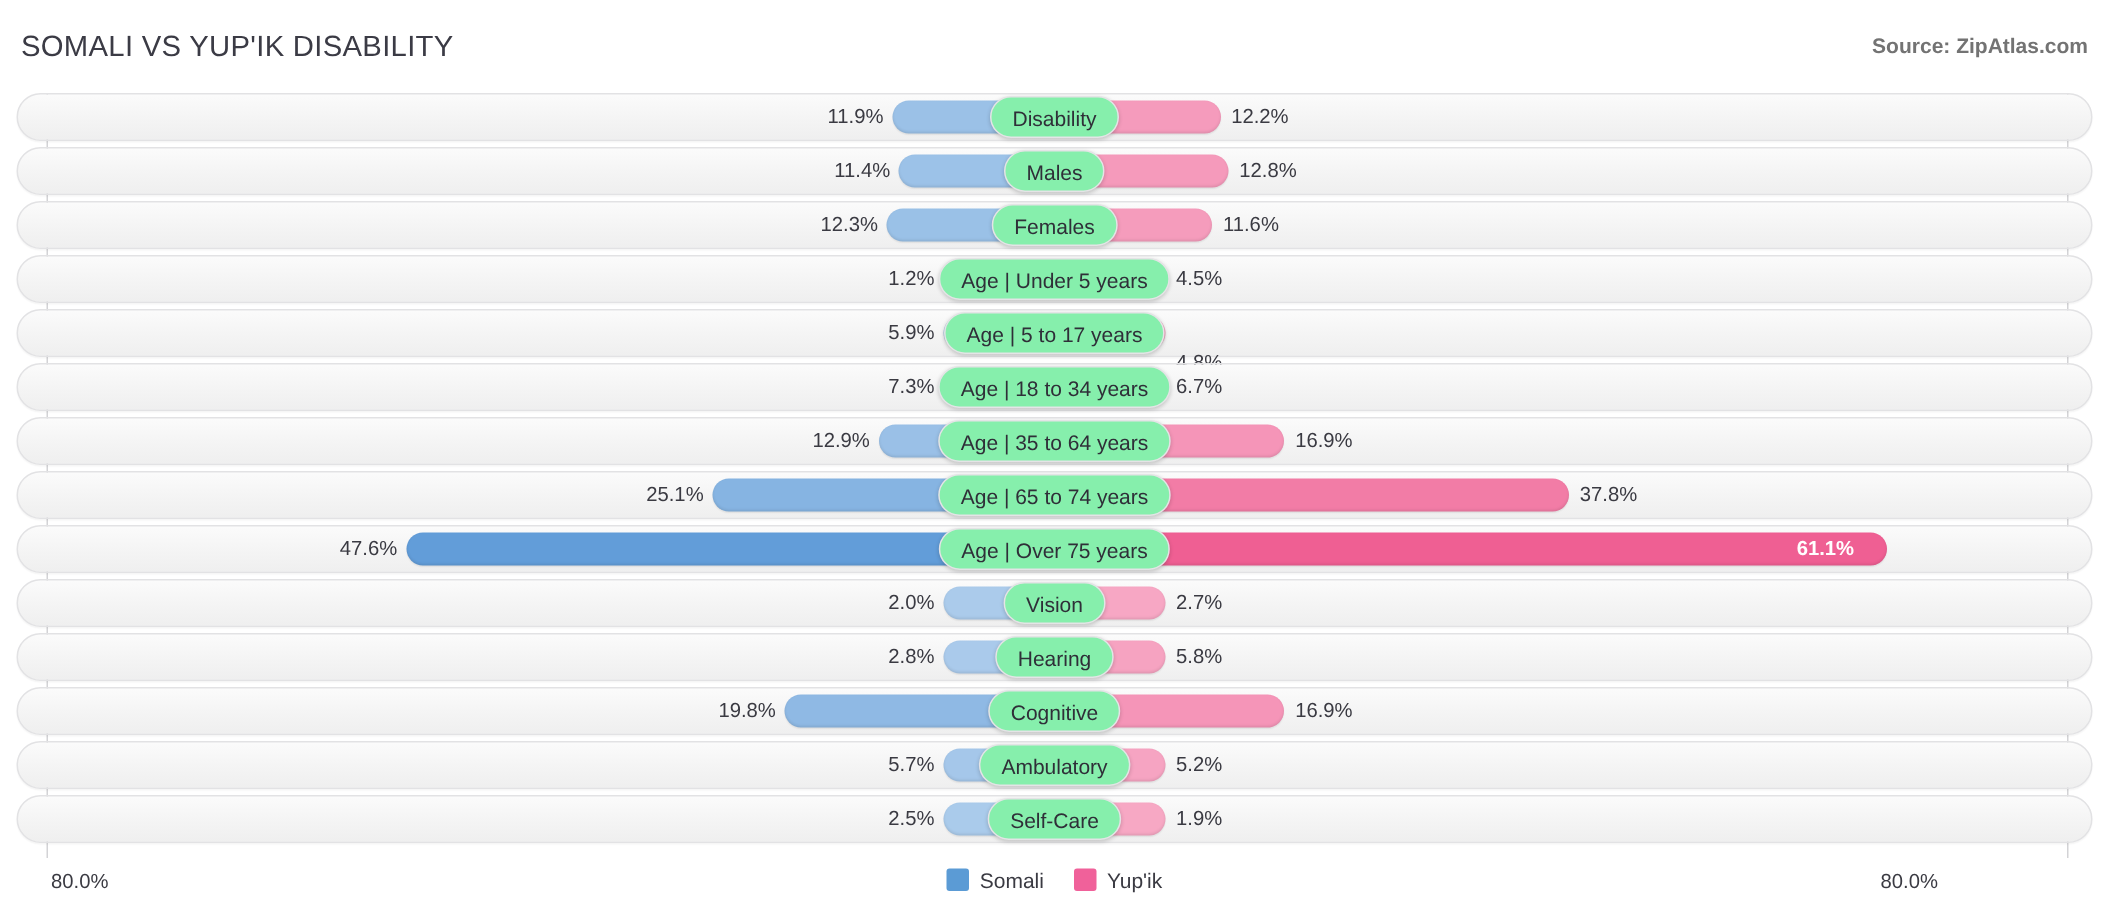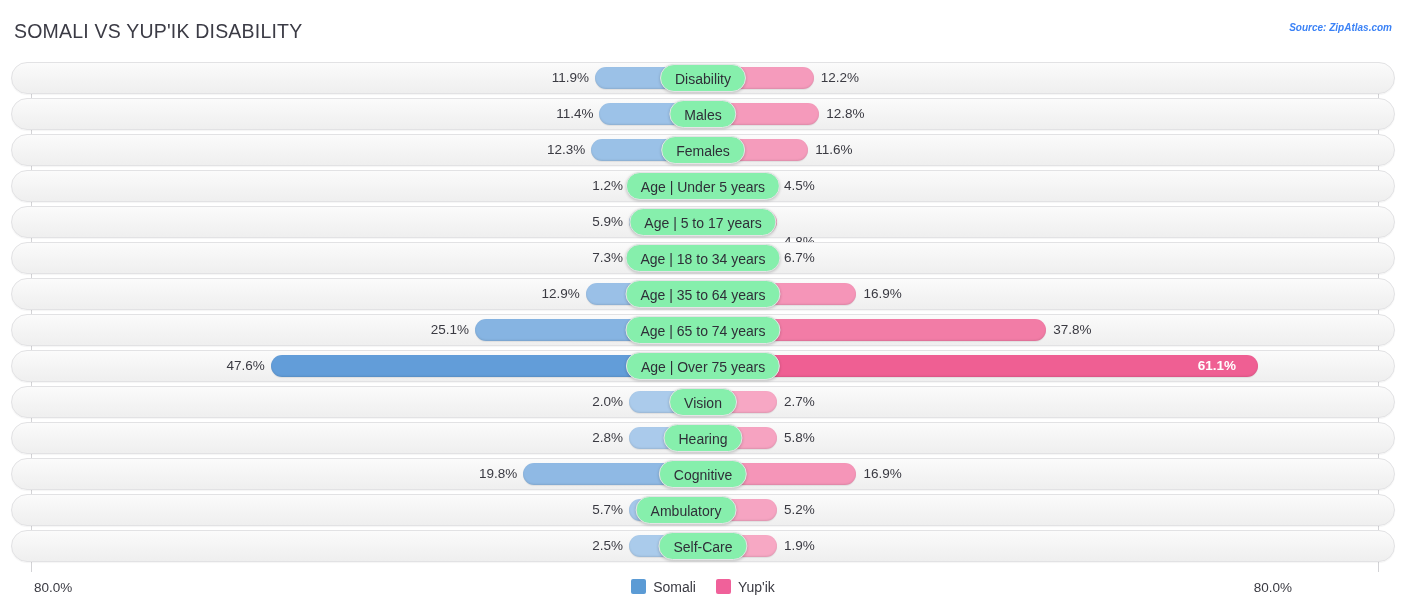--- a/index.html
+++ b/index.html
@@ -29,24 +29,23 @@
     top: 20px;
     font-size: 19.5px;
     letter-spacing: .2px;
     color: #3b3b45;
     white-space: nowrap;
   }
   .source {
     position: absolute;
     right: 14px;
     top: 22px;
-    font-size: 10px;
-    font-style: italic;
+    font-size: 14px;
     font-weight: bold;
-    color: #3b82f6;
+    color: #737373;
     white-space: nowrap;
   }
 
   
   .plot {
     position: absolute;
     left: 0;
     top: 62px;
     width: 1406px;
     height: 512px;
@@ -284,21 +283,21 @@
         <div class="val left" style="right: 888.784px;">19.8%</div>
         <div class="val right" style="left: 863.452px;">16.9%</div>
         <div class="cat-pill" style="left: 703px;">Cognitive</div>
       </div>
       <div class="row">
         <div class="track"></div>
         <div class="bar left" style="left: 629px; width: 74px; background: rgb(165, 199, 234);"></div>
         <div class="bar right" style="left: 703px; width: 74px; background: rgb(246, 164, 194);"></div>
         <div class="val left" style="right: 783px;">5.7%</div>
         <div class="val right" style="left: 784px;">5.2%</div>
-        <div class="cat-pill" style="left: 686px;">Ambulatory</div>
+        <div class="cat-pill" style="left: 703px;">Ambulatory</div>
       </div>
       <div class="row">
         <div class="track"></div>
         <div class="bar left" style="left: 629px; width: 74px; background: rgb(170, 203, 235);"></div>
         <div class="bar right" style="left: 703px; width: 74px; background: rgb(247, 168, 196);"></div>
         <div class="val left" style="right: 783px;">2.5%</div>
         <div class="val right" style="left: 784px;">1.9%</div>
         <div class="cat-pill" style="left: 703px;">Self-Care</div>
       </div>
     </div>

